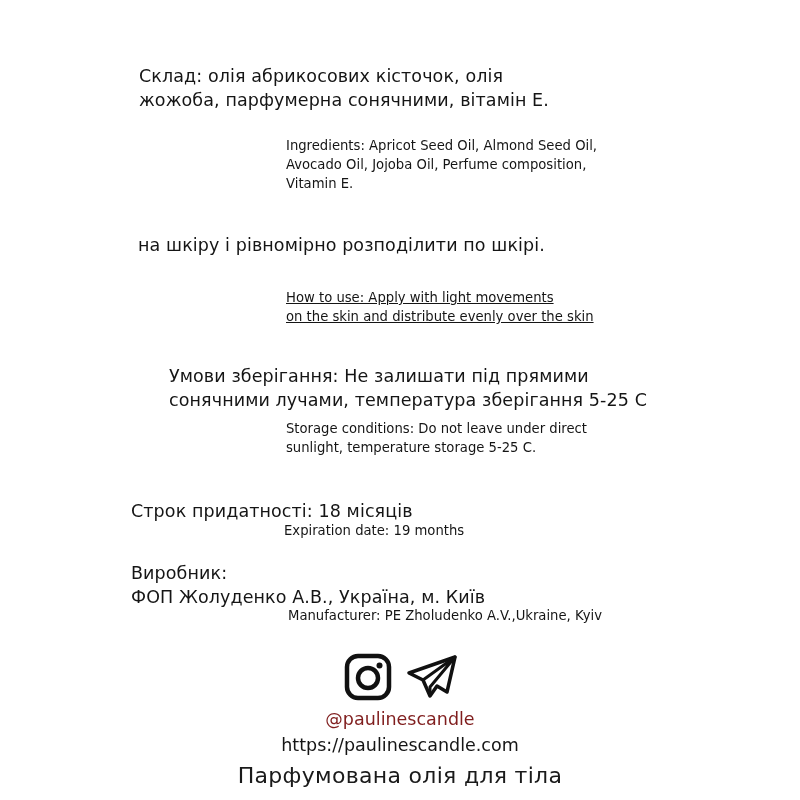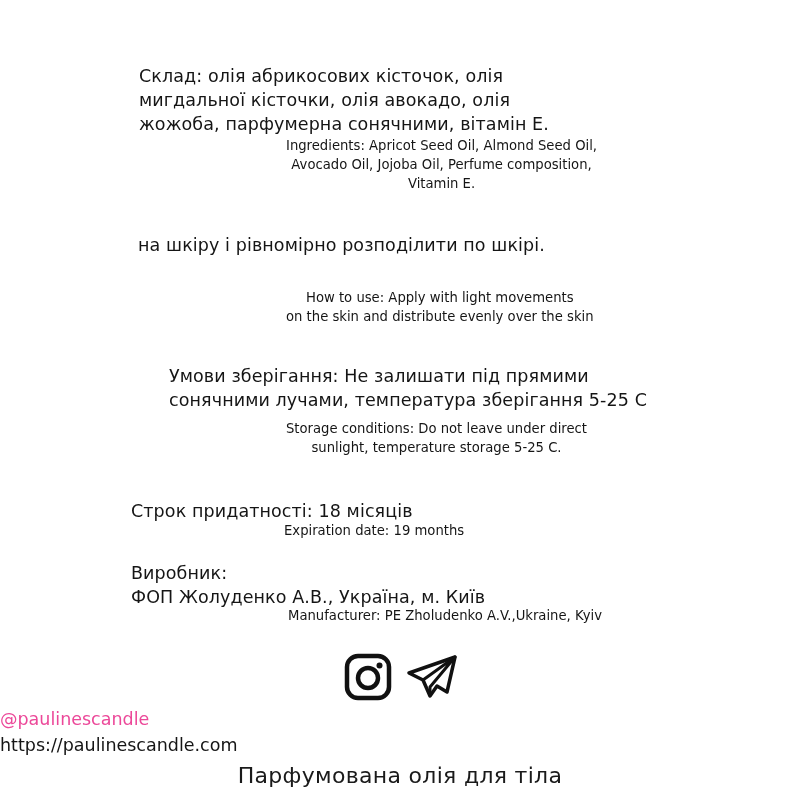--- a/index.html
+++ b/index.html
@@ -1,44 +1,43 @@
 <!DOCTYPE html>
 <html><head>
 <meta charset="utf-8">
 <style>
   html, body { margin: 0; padding: 0; background: #ffffff; }
   body { width: 800px; height: 800px; position: relative; overflow: hidden;
          font-family: "DejaVu Sans", sans-serif; color: #111111; }
   .ua { position: absolute; font-size: 17.5px; line-height: 24px; color: #151515; white-space: nowrap; letter-spacing: 0.1px; }
-  .en { position: absolute; font-size: 13.2px; line-height: 19px; color: #151515; white-space: nowrap; text-align: center; }
+  .en { position: absolute; font-size: 13.2px; line-height: 19px; color: #151515; white-space: nowrap; }
   .line { display: block; }
   .icons { position: absolute; left: 344px; top: 653px; width: 120px; height: 50px; }
   .icon { position: absolute; top: 0; }
-  .handle { position: absolute; left: 0; width: 800px; top: 707px; text-align: left; font-size: 17.5px; line-height: 24px; color: #ec4899; }
-  .site { position: absolute; left: 0; width: 800px; top: 733px; font-size: 17.5px; line-height: 24px; color: #151515; }
+  .handle { position: absolute; left: 0; width: 800px; top: 707px; text-align: center; font-size: 17.5px; line-height: 24px; color: #7f1d1d; }
+  .site { position: absolute; left: 0; width: 800px; top: 733px; text-align: center; font-size: 17.5px; line-height: 24px; color: #151515; }
   .title { position: absolute; left: 0; width: 800px; top: 758px; text-align: center; font-size: 22px; line-height: 36px; color: #1a1a1a; letter-spacing: 0.3px; }
 </style>
 </head>
 <body>
 
 <div class="ua" style="left:139px; top:64px;">
   <span class="line">Склад: олія абрикосових кісточок, олія</span>
-  <span class="line">мигдальної кісточки, олія авокадо, олія</span>
   <span class="line">жожоба, парфумерна сонячними, вітамін Е.</span>
 </div>
 <div class="en" style="left:286px; top:136px;">
   <span class="line">Ingredients: Apricot Seed Oil, Almond Seed Oil,</span>
   <span class="line">Avocado Oil, Jojoba Oil, Perfume composition,</span>
   <span class="line">Vitamin E.</span>
 </div>
 
 <div class="ua" style="left:138px; top:233px;">
   <span class="line">на шкіру і рівномірно розподілити по шкірі.</span>
 </div>
-<div class="en" style="left:286px; top:288px;">
+<div class="en" style="left:286px; top:288px;text-decoration:underline;">
   <span class="line">How to use: Apply with light movements</span>
   <span class="line">on the skin and distribute evenly over the skin</span>
 </div>
 
 <div class="ua" style="left:139px; top:364px;margin-left:30px;">
   <span class="line">Умови зберігання: Не залишати під прямими</span>
   <span class="line">сонячними лучами, температура зберігання 5-25 С</span>
 </div>
 <div class="en" style="left:286px; top:419px;">
   <span class="line">Storage conditions: Do not leave under direct</span>

